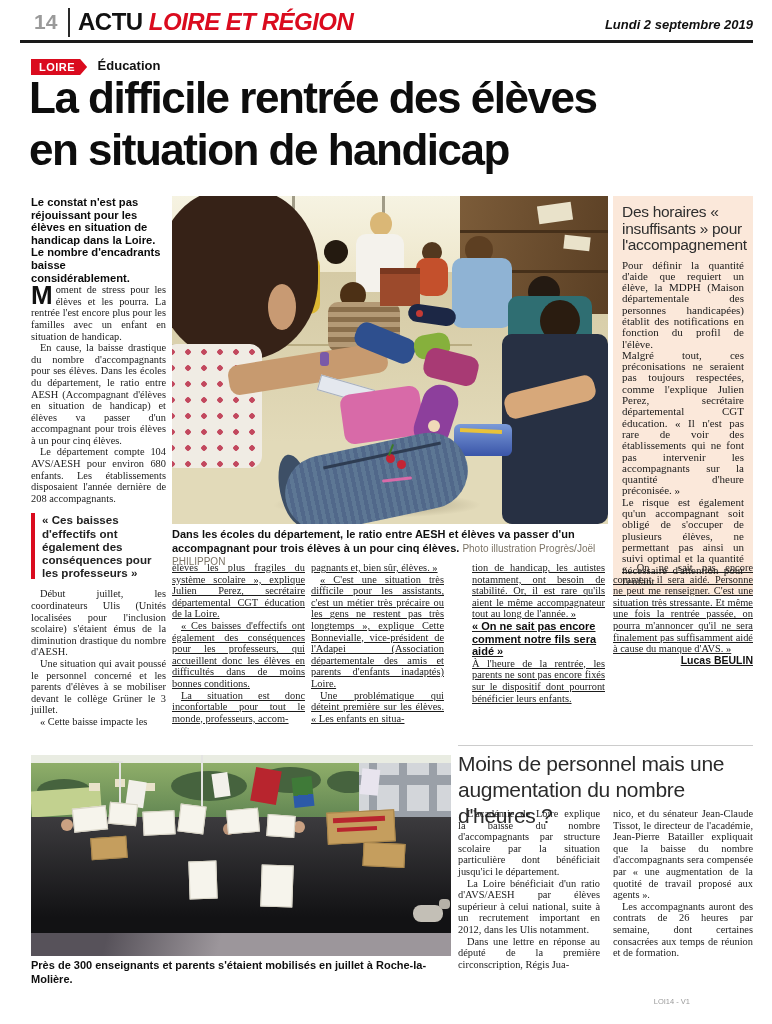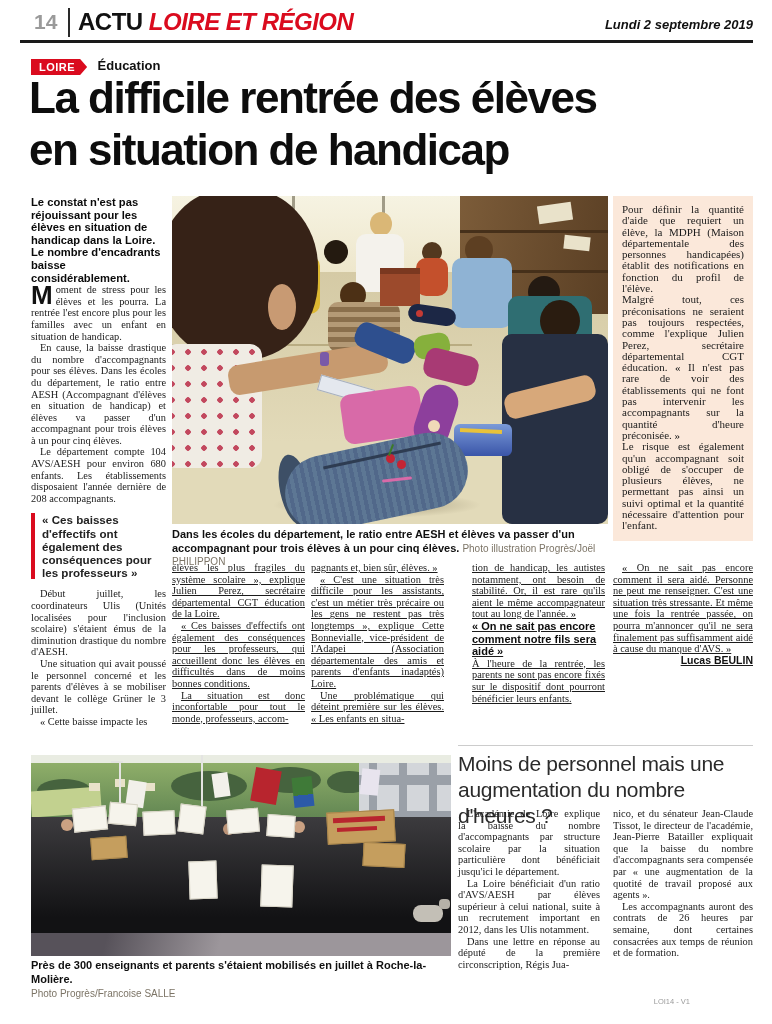--- a/index.html
+++ b/index.html
@@ -217,20 +217,21 @@
     <div class="abs" style="left:218px;top:248px;width:2px;height:12px;background:#3c7a28;transform:rotate(20deg);"></div>
     <div class="abs" style="left:210px;top:282px;width:30px;height:3px;background:#d86aa8;border-radius:2px;transform:rotate(-6deg);"></div>
   </div>
 
   <p class="cap mcap">
     <span class="cap-b">Dans les écoles du département, le ratio entre AESH et élèves va passer d'un accompagnant pour trois élèves à un pour cinq élèves.</span>
     <span class="cap-c">Photo illustration Progrès/Joël PHILIPPON</span>
   </p>
 
   <div class="sidebar">
+    <h2 class="sb-title">Des horaires « insuffisants » pour l'accompagnement</h2>
     <div class="bt">
       <p>Pour définir la quantité d'aide que requiert un élève, la MDPH (Maison départementale des personnes handicapées) établit des notifications en fonction du profil de l'élève.</p>
       <p>Malgré tout, ces préconisations ne seraient pas toujours respectées, comme l'explique Julien Perez, secrétaire départemental CGT éducation. « Il n'est pas rare de voir des établissements qui ne font pas intervenir les accompagnants sur la quantité d'heure préconisée. »</p>
       <p>Le risque est également qu'un accompagnant soit obligé de s'occuper de plusieurs élèves, ne permettant pas ainsi un suivi optimal et la quantité nécessaire d'attention pour l'enfant.</p>
     </div>
   </div>
 
   <div class="colband c2 bt">
     <p>élèves les plus fragiles du système scolaire », explique Julien Perez, secrétaire départemental CGT éducation de la Loire.</p>
     <p class="ind">« Ces baisses d'effectifs ont également des conséquences pour les professeurs, qui accueillent donc les élèves en difficultés dans de moins bonnes conditions.</p>
@@ -294,21 +295,20 @@
     <div class="abs placard" style="left:158px;top:106px;width:26px;height:36px;transform:rotate(-2deg);"></div>
     <div class="abs placard" style="left:230px;top:110px;width:30px;height:40px;transform:rotate(2deg);"></div>
 
     <div class="abs road"></div>
     <div class="abs dog"></div>
     <div class="abs doghead"></div>
   </div>
 
   <p class="cap bcap">
     <span class="cap-b">Près de 300 enseignants et parents s'étaient mobilisés en juillet à Roche-la-Molière.</span>
-    <span class="cap-c">Photo Progrès/Francoise SALLE</span>
   </p>
 
   <div class="bsec-rule"></div>
   <h2 class="bsec-h">Moins de personnel mais une augmentation du nombre d'heures ?</h2>
   <div class="bcol bc1 bt">
     <p class="ind">L'académie de Loire explique la baisse du nombre d'accompagnants par structure scolaire par la situation particulière dont bénéficiait jusqu'ici le département.</p>
     <p class="ind">La Loire bénéficiait d'un ratio d'AVS/AESH par élèves supérieur à celui national, suite à un recrutement important en 2012, dans les Ulis notamment.</p>
     <p class="ind">Dans une lettre en réponse au député de la première circonscription, Régis Jua-</p>
   </div>
   <div class="bcol bc2 bt">

